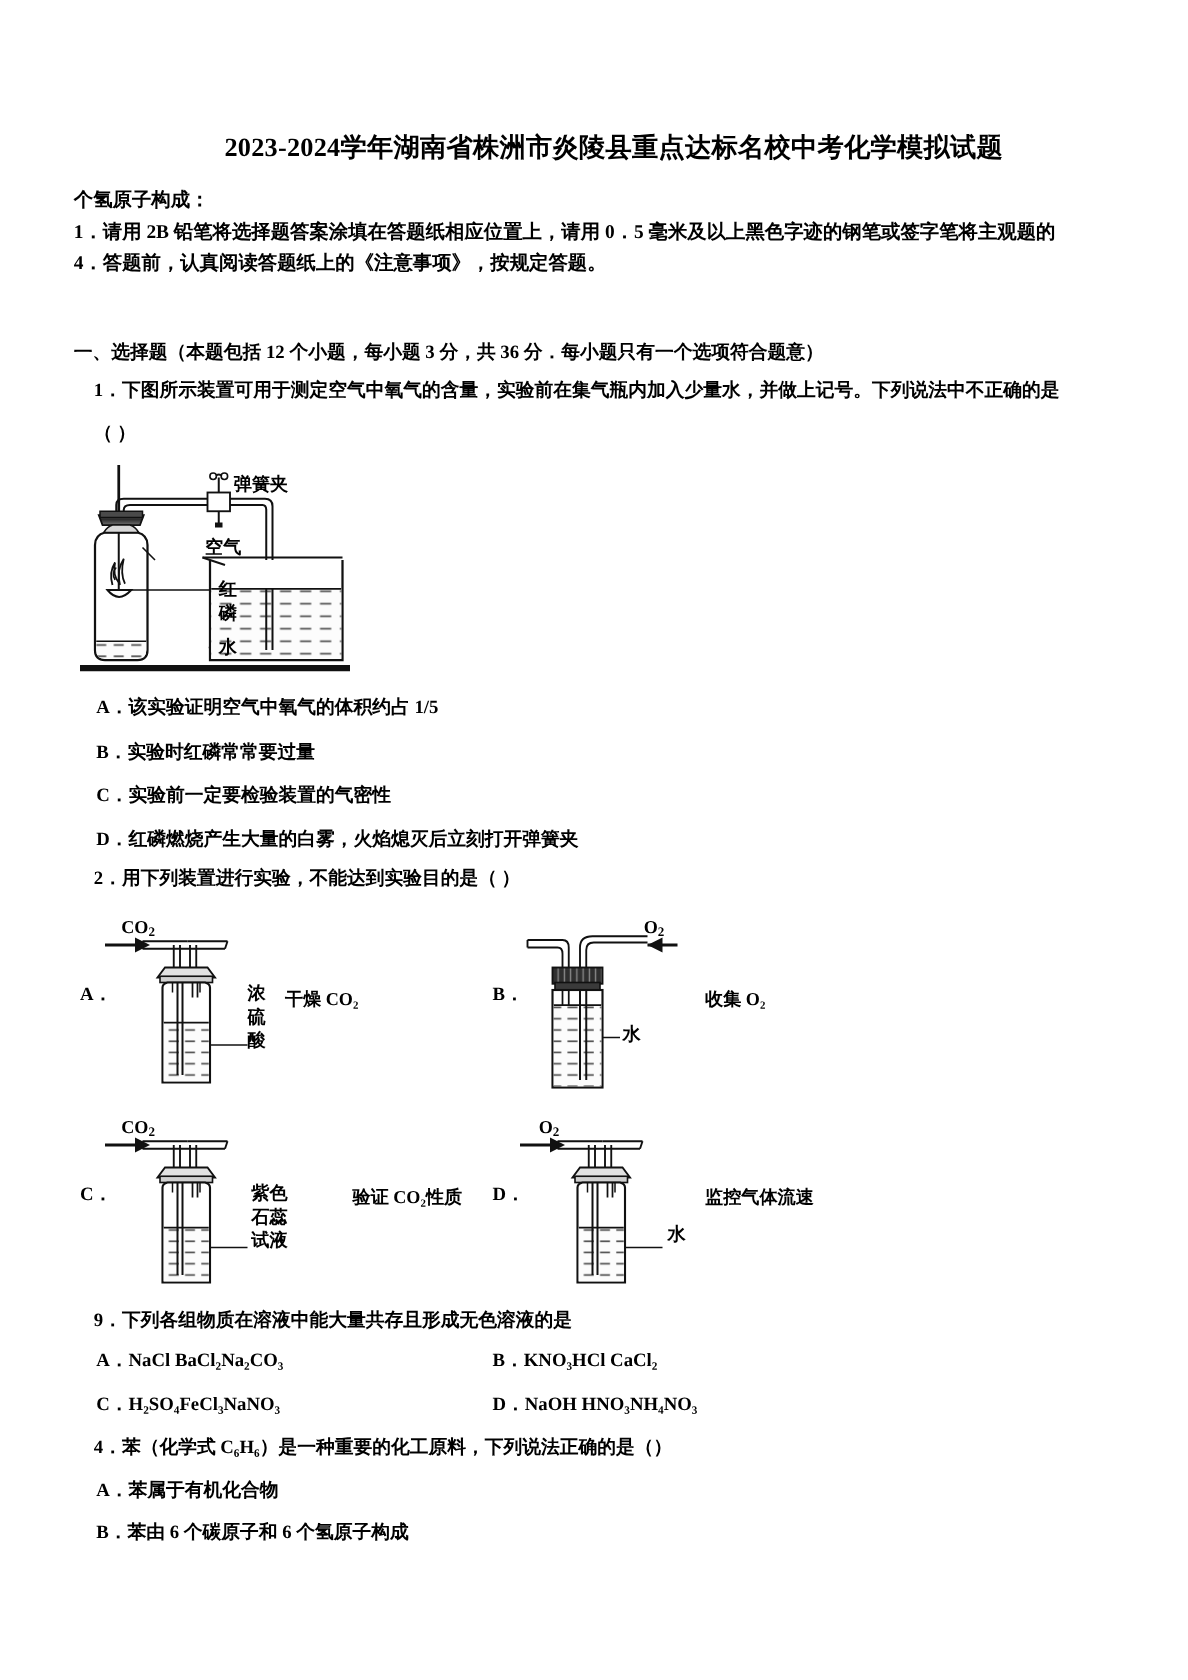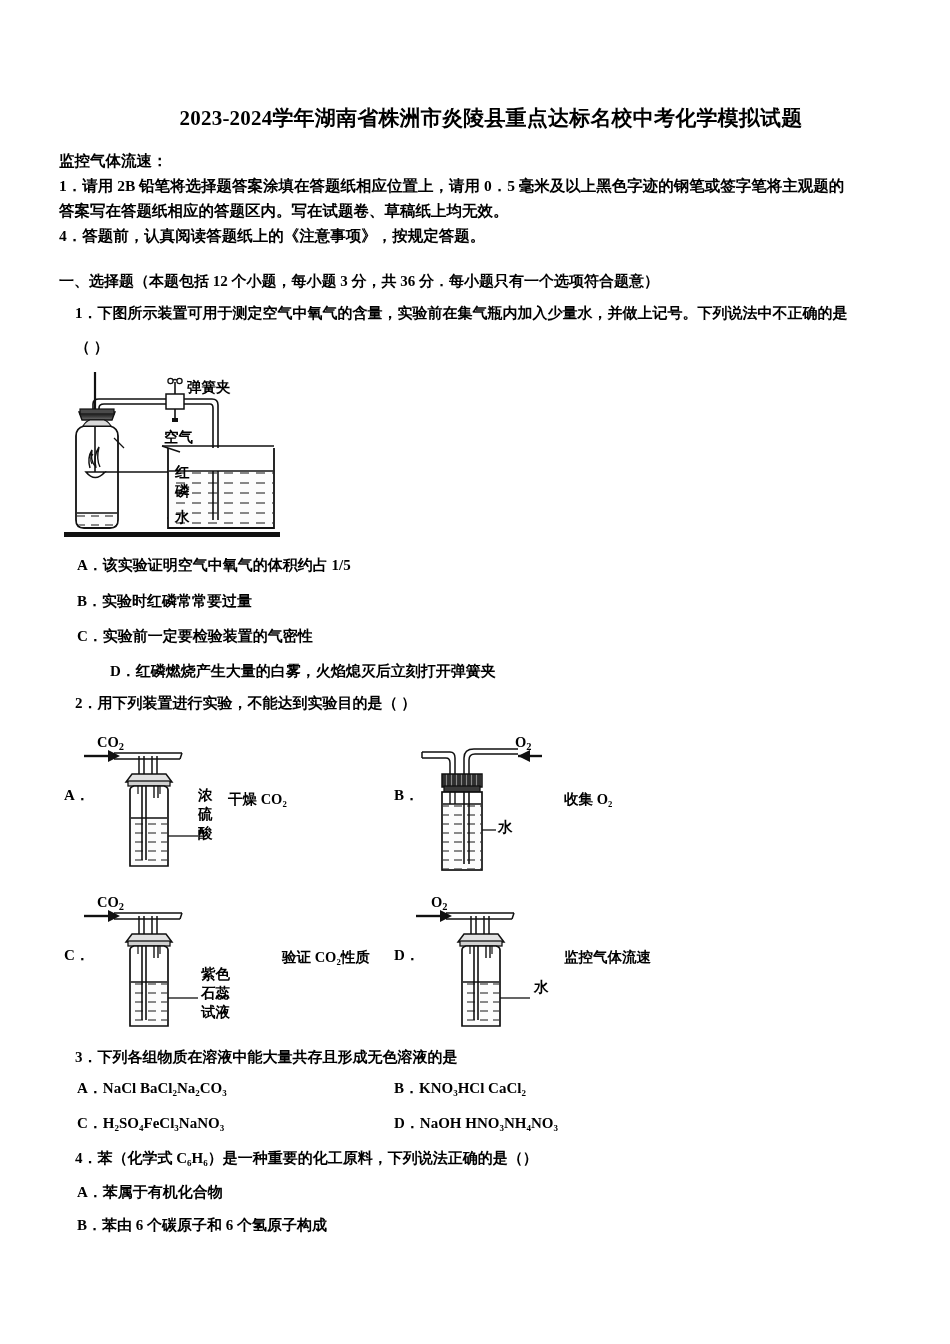--- a/index.html
+++ b/index.html
@@ -67,21 +67,21 @@
 
   .opt {
     position: absolute;
     font-size: 15px;
     font-weight: bold;
     white-space: nowrap;
   }
   .q1-optA { left: 61px; top: 556px; }
   .q1-optB { left: 61px; top: 592px; }
   .q1-optC { left: 61px; top: 627px; }
-  .q1-optD { left: 61px; top: 662px; margin-left: 33px; }
+  .q1-optD { left: 61px; top: 662px; }
 
   .q3-optA { left: 61px; top: 1079px; }
   .q3-optB { left: 378px; top: 1079px; }
   .q3-optC { left: 61px; top: 1114px; }
   .q3-optD { left: 378px; top: 1114px; text-align: center; }
 
   .q4-optA { left: 61px; top: 1183px; }
   .q4-optB { left: 61px; top: 1216px; }
 
   .q2-letter {
@@ -125,23 +125,22 @@
   .vlab-C { left: 185px; top: 948px; }
 </style>
 </head>
 <body>
 
 <div class="page">
 
   <div class="doc-title">2023-2024学年湖南省株洲市炎陵县重点达标名校中考化学模拟试题</div>
 
   <div class="notice-block">
-    <div class="notice-line">监控气体流速：</div>
+    <div class="notice-line">个氢原子构成：</div>
     <div class="notice-line">1．请用 2B 铅笔将选择题答案涂填在答题纸相应位置上，请用 0．5 毫米及以上黑色字迹的钢笔或签字笔将主观题的</div>
-    <div class="notice-line">答案写在答题纸相应的答题区内。写在试题卷、草稿纸上均无效。</div>
     <div class="notice-line">4．答题前，认真阅读答题纸上的《注意事项》，按规定答题。</div>
   </div>
 
   <div class="section-head">一、选择题（本题包括 12 个小题，每小题 3 分，共 36 分．每小题只有一个选项符合题意）</div>
 
   <div class="q-stem q1-stem">1．下图所示装置可用于测定空气中氧气的含量，实验前在集气瓶内加入少量水，并做上记号。下列说法中不正确的是</div>
   <div class="q-stem q1-paren">（    ）</div>
 
   <div class="fig q1-fig">
     <svg width="230" height="180" viewBox="0 0 230 180">
@@ -343,21 +342,21 @@
       <rect x="49" y="92" width="36" height="43" fill="url(#hC)"></rect>
       <line x1="49" y1="92" x2="85" y2="92" stroke="#111" stroke-width="1.4"></line>
       <line x1="60" y1="56" x2="60" y2="130" stroke="#111" stroke-width="1.6"></line>
       <line x1="64" y1="56" x2="64" y2="130" stroke="#111" stroke-width="1.6"></line>
       <line x1="72" y1="56" x2="72" y2="68" stroke="#111" stroke-width="1.4"></line>
       <line x1="76" y1="56" x2="76" y2="68" stroke="#111" stroke-width="1.4"></line>
       <line x1="86" y1="108" x2="116" y2="108" stroke="#111" stroke-width="1.3"></line>
     </svg>
   </div>
   <div class="fig-caption" style="left:81px; top:894px;">CO<sub>2</sub></div>
-  <div class="vlabel vlab-C" style="left:185px; top:946px; width:40px;margin-top:19px;">紫色<br>石蕊<br>试液</div>
+  <div class="vlabel vlab-C" style="left:185px; top:946px; width:40px;">紫色<br>石蕊<br>试液</div>
   <div class="fig-caption cap-C" style="left:234px; top:948px;margin-left:32px;">验证 CO₂性质</div>
 
   <div class="fig q2-figD">
     <svg width="130" height="150" viewBox="0 0 130 150">
       <defs>
         <pattern id="hD" width="13" height="9" patternUnits="userSpaceOnUse">
           <rect width="13" height="9" fill="#fcfcfc"></rect>
           <line x1="1" y1="4" x2="9" y2="4" stroke="#4a4a4a" stroke-width="1.3"></line>
         </pattern>
       </defs>
@@ -383,21 +382,21 @@
       <line x1="64" y1="56" x2="64" y2="130" stroke="#111" stroke-width="1.6"></line>
       <line x1="72" y1="56" x2="72" y2="68" stroke="#111" stroke-width="1.4"></line>
       <line x1="76" y1="56" x2="76" y2="68" stroke="#111" stroke-width="1.4"></line>
       <line x1="86" y1="108" x2="116" y2="108" stroke="#111" stroke-width="1.3"></line>
     </svg>
   </div>
   <div class="fig-caption" style="left:415px; top:894px;">O<sub>2</sub></div>
   <div class="fig-caption" style="left:518px; top:978px;">水</div>
   <div class="fig-caption cap-D" style="left:548px; top:948px;">监控气体流速</div>
 
-  <div class="q-stem q3-stem">3．下列各组物质在溶液中能大量共存且形成无色溶液的是</div>
+  <div class="q-stem q3-stem">9．下列各组物质在溶液中能大量共存且形成无色溶液的是</div>
   <div class="opt q3-optA">A．NaCl BaCl₂Na₂CO₃</div>
   <div class="opt q3-optB">B．KNO₃HCl CaCl₂</div>
   <div class="opt q3-optC">C．H₂SO₄FeCl₃NaNO₃</div>
   <div class="opt q3-optD">D．NaOH HNO₃NH₄NO₃</div>
 
   <div class="q-stem q4-stem">4．苯（化学式 C₆H₆）是一种重要的化工原料，下列说法正确的是（）</div>
   <div class="opt q4-optA">A．苯属于有机化合物</div>
   <div class="opt q4-optB">B．苯由 6 个碳原子和 6 个氢原子构成</div>
 
 </div>

